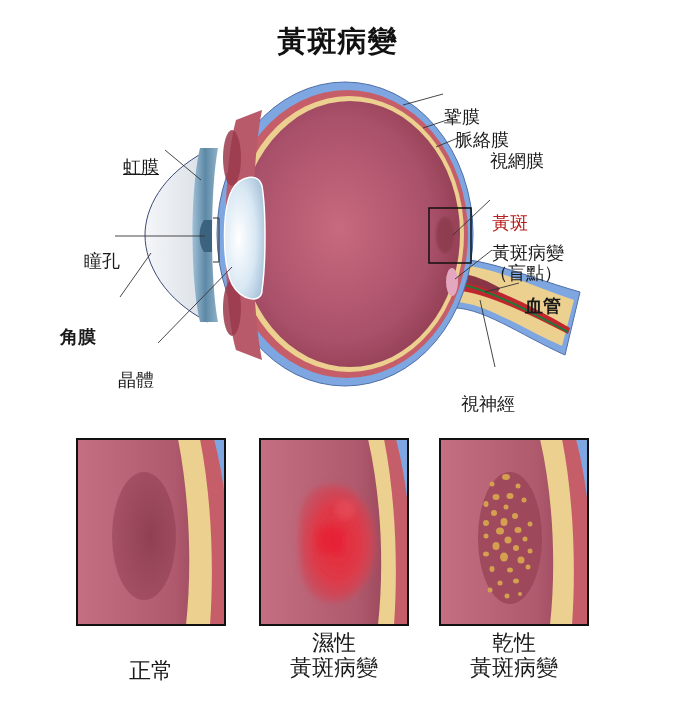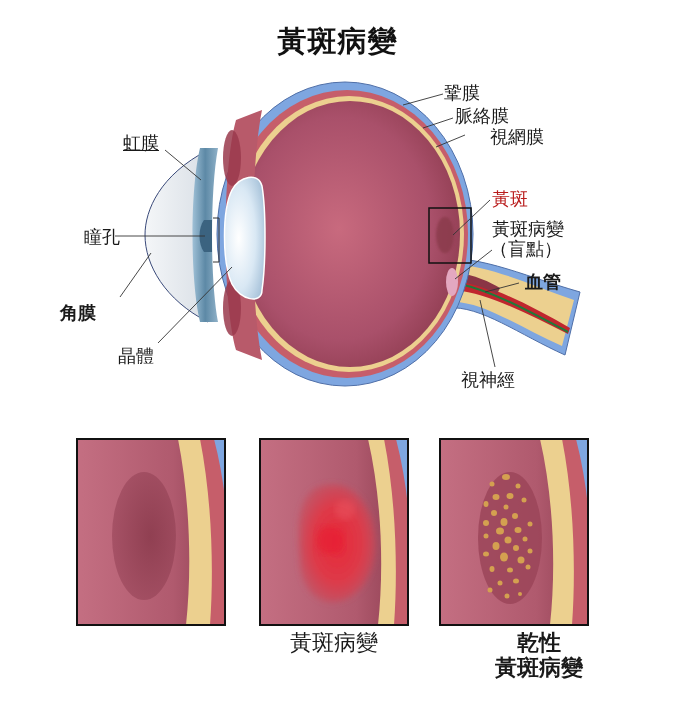--- a/index.html
+++ b/index.html
@@ -1,20 +1,20 @@
 <!DOCTYPE html>
 <html><head>
 <meta charset="utf-8">
 <style>
   html, body { margin: 0; padding: 0; background: #ffffff; }
   body { width: 675px; height: 710px; position: relative; overflow: hidden;
          font-family: "DejaVu Sans", "Liberation Sans", sans-serif; }
   .title { position: absolute; left: 0; width: 675px; top: 22px; text-align: center;
            font-size: 29px; font-weight: bold; color: #111; letter-spacing: 1px; }
-  .label { position: absolute; font-size: 18px; color: #1a1a1a; white-space: nowrap; line-height: 20px; }
+  .label { position: absolute; font-size: 18px; color: #1a1a1a; white-space: nowrap; line-height: 20px; margin-top: 24px; }
   .label.red { color: #b91c1c; }
   svg.diagram { position: absolute; left: 0; top: 0; }
   .panel-caption { position: absolute; text-align: center; font-size: 22px; color: #1a1a1a; line-height: 25px; }
 </style>
 </head>
 <body>
 
 <div class="title">黃斑病變</div>
 
 <svg class="diagram" width="675" height="710" viewBox="0 0 675 710">
@@ -191,20 +191,22 @@
 <div class="label" style="left:490px; top:239px;">（盲點）</div>
 <div class="label" style="left:525px; top:272px;font-weight:bold;">血管</div>
 <div class="label" style="left:461px; top:370px;">視神經</div>
 <div class="label" style="left:123px; top:133px;text-decoration:underline;">虹膜</div>
 <div class="label" style="left:84px; top:227px;text-align:right;">瞳孔</div>
 <div class="label" style="left:60px; top:303px;font-weight:bold;">角膜</div>
 <div class="label" style="left:118px; top:346px;">晶體</div>
 
 <div class="panel-caption" style="left:77px; width:148px; top:633px;">
   <div style="height:25px;"></div>
+  <div>正常</div>
 </div>
 <div class="panel-caption" style="left:260px; width:148px; top:630px;">
+  <div>濕性</div>
   <div>黃斑病變</div>
 </div>
-<div class="panel-caption" style="left:465px; width:148px; top:630px;font-weight:bold;">
+<div class="panel-caption" style="left:440px; width:148px; top:630px;">
   <div>乾性</div>
   <div>黃斑病變</div>
 </div>
 
 </body></html>

